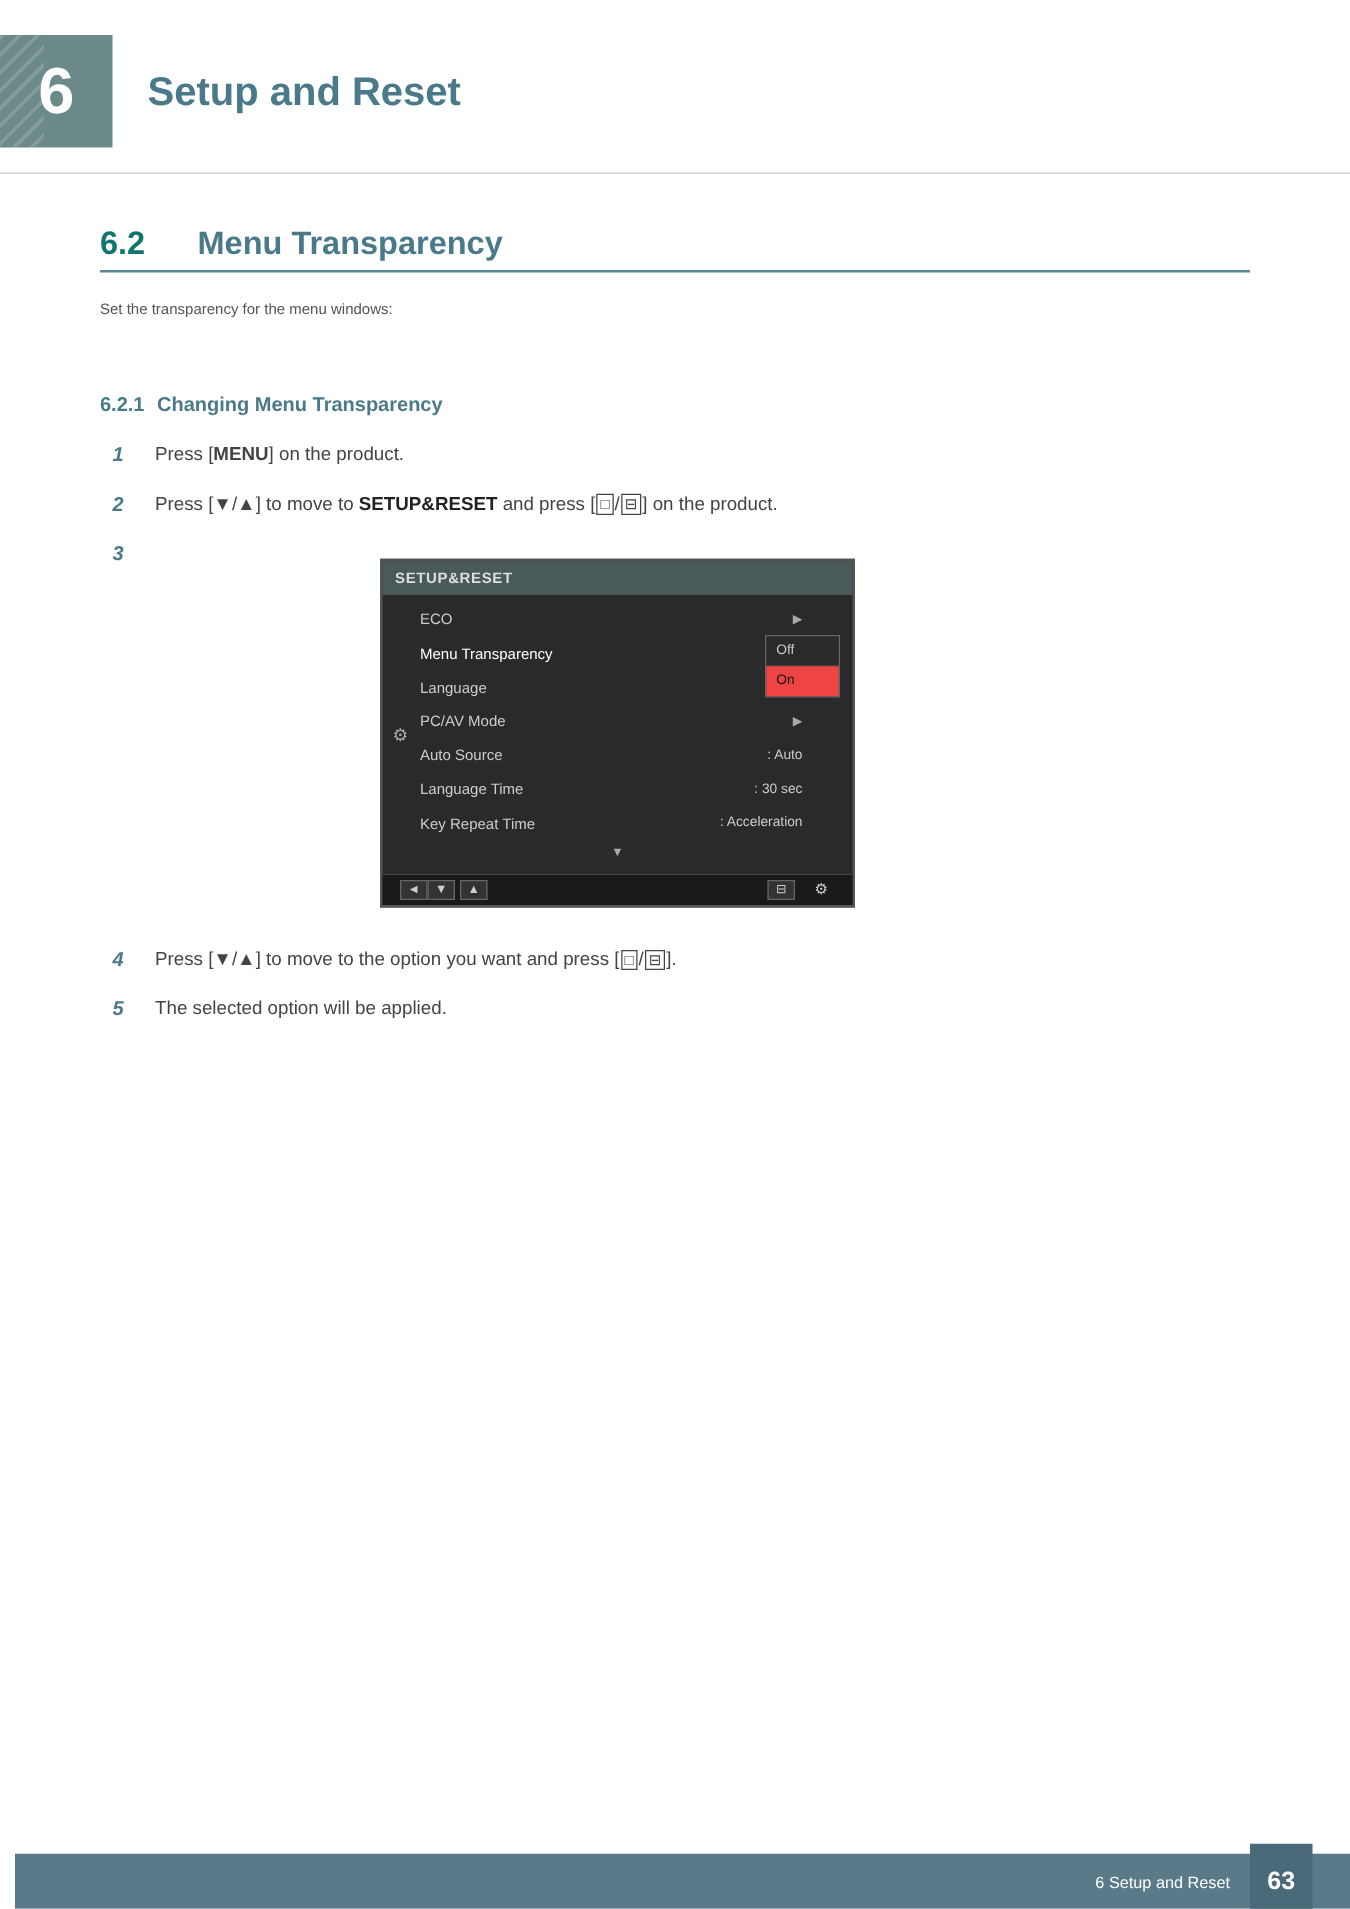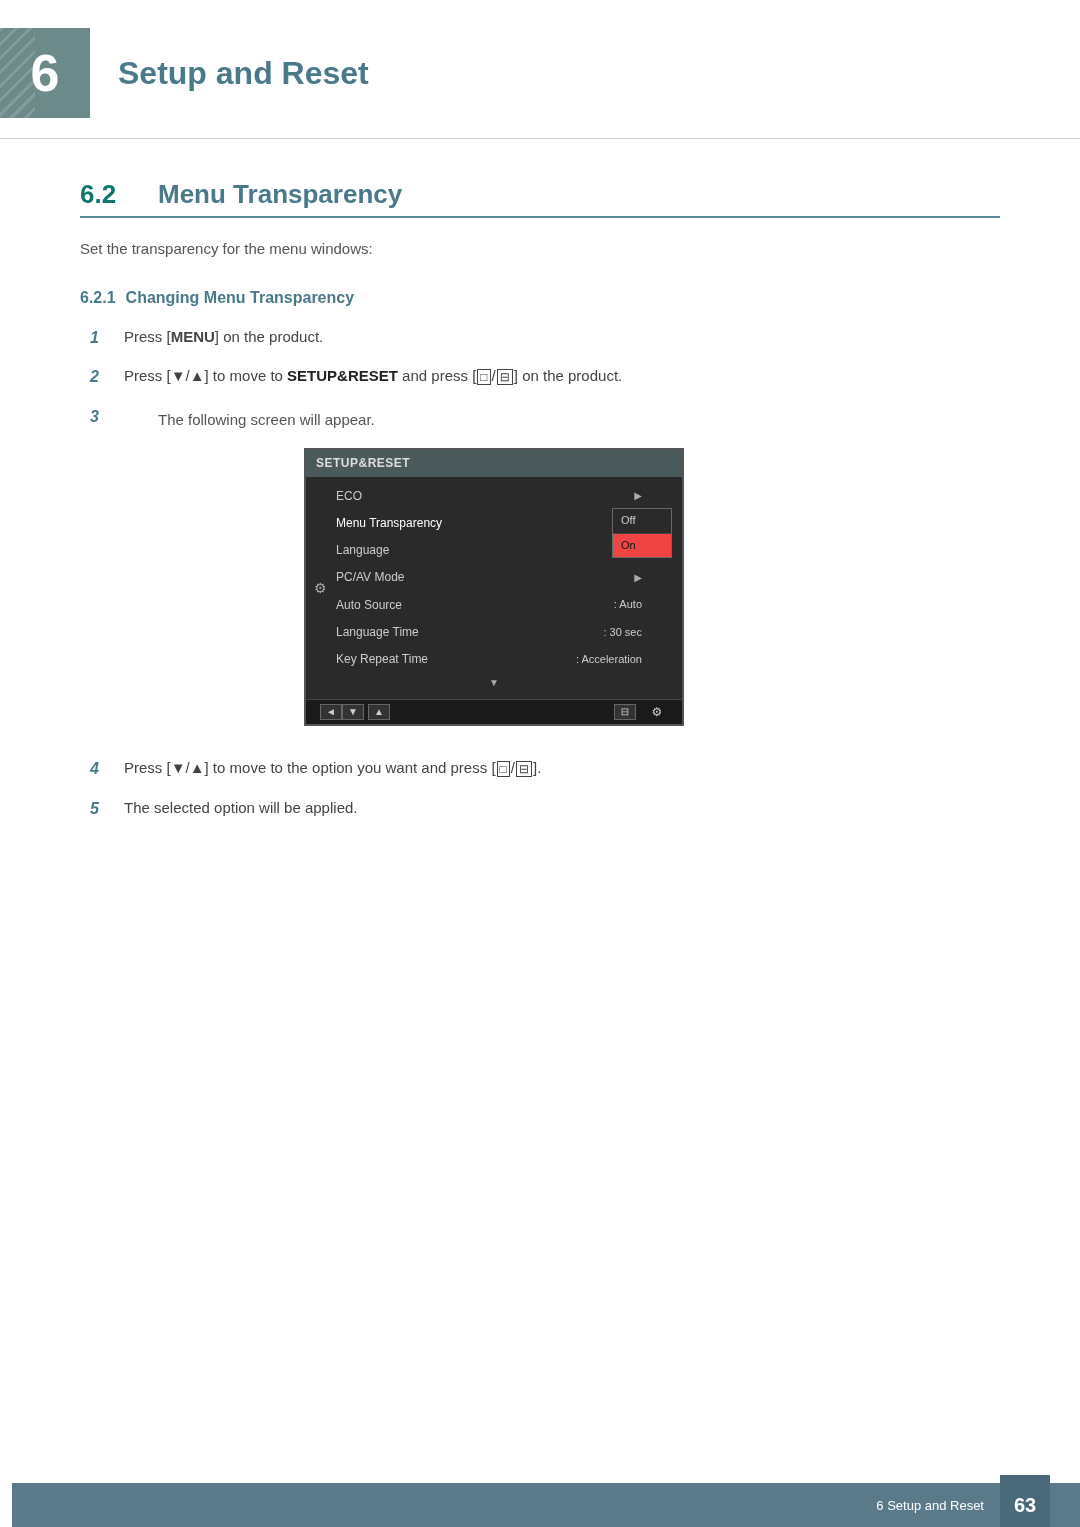--- a/index.html
+++ b/index.html
@@ -90,36 +90,37 @@
     .section-title {
       font-size: 26px;
       font-weight: bold;
       color: #4a7a8a;
     }
 
     
     .description {
       color: #555;
       margin-bottom: 28px;
-      font-size: 15px;
+      font-size: 12px;
       line-height: 1.5;
     }
 
     
     .subsection-heading {
       display: flex;
       align-items: baseline;
       margin-bottom: 18px;
     }
 
     .subsection-number {
       font-size: 16px;
       font-weight: bold;
       color: #4a7a8a;
       margin-right: 10px;
+      margin-top: 32px;
     }
 
     .subsection-title {
       font-size: 16px;
       font-weight: bold;
       color: #4a7a8a;
     }
 
     
     .steps {
@@ -343,21 +344,20 @@
     <li class="step">
       <span class="step-number">2</span>
       <span class="step-text">
         Press [▼/▲] to move to <b>SETUP&amp;RESET</b> and press [<span class="bracket-icon">□</span>/<span class="bracket-icon">⊟</span>] on the product.
       </span>
     </li>
 
     <li class="step">
       <span class="step-number">3</span>
       <div style="flex:1;">
-        <div class="sub-note">The following screen will appear.</div>
 
         
         <div class="osd-container">
           <div class="osd-screen">
 
             <div class="osd-title-bar">SETUP&amp;RESET</div>
 
             <div class="osd-content">
 
               <div style="position:relative;">

